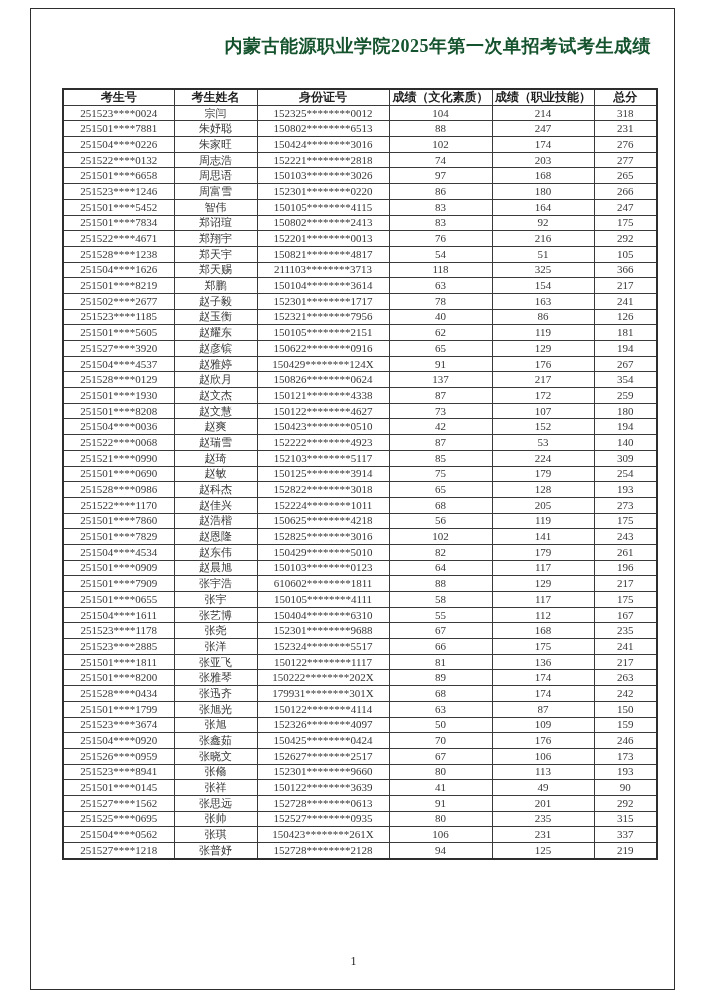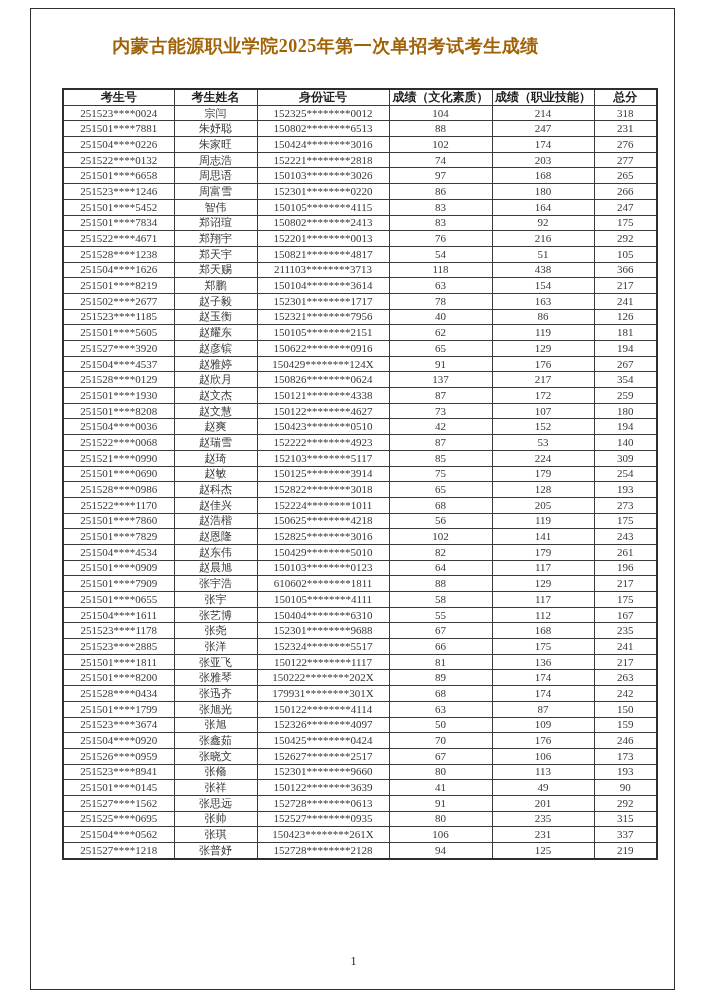--- a/index.html
+++ b/index.html
@@ -20,24 +20,24 @@
     height: 982px;
     border: 1px solid #2e2e2e;
     box-sizing: border-box;
     pointer-events: none;
   }
   .doc-title {
     position: absolute;
     top: 34px;
     left: 0;
     width: 651px;
-    text-align: center;
+    text-align: right;
     font-size: 18px;
     font-weight: bold;
-    color: #a16207;
+    color: #14532d;
     letter-spacing: 0.5px;
   }
   table.score-table {
     position: absolute;
     left: 62px;
     top: 88px;
     width: 594px;
     border-collapse: collapse;
     table-layout: fixed;
     border: 2px solid #2e2e2e;
@@ -174,21 +174,21 @@
         <td>150821********4817</td>
         <td>54</td>
         <td>51</td>
         <td>105</td>
       </tr>
       <tr>
         <td>251504****1626</td>
         <td>郑天赐</td>
         <td>211103********3713</td>
         <td>118</td>
-        <td>438</td>
+        <td>325</td>
         <td>366</td>
       </tr>
       <tr>
         <td>251501****8219</td>
         <td>郑鹏</td>
         <td>150104********3614</td>
         <td>63</td>
         <td>154</td>
         <td>217</td>
       </tr>

